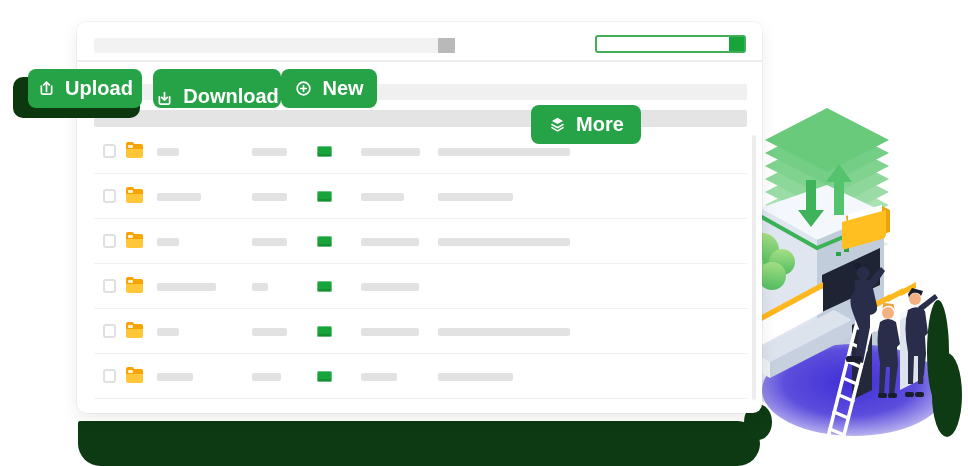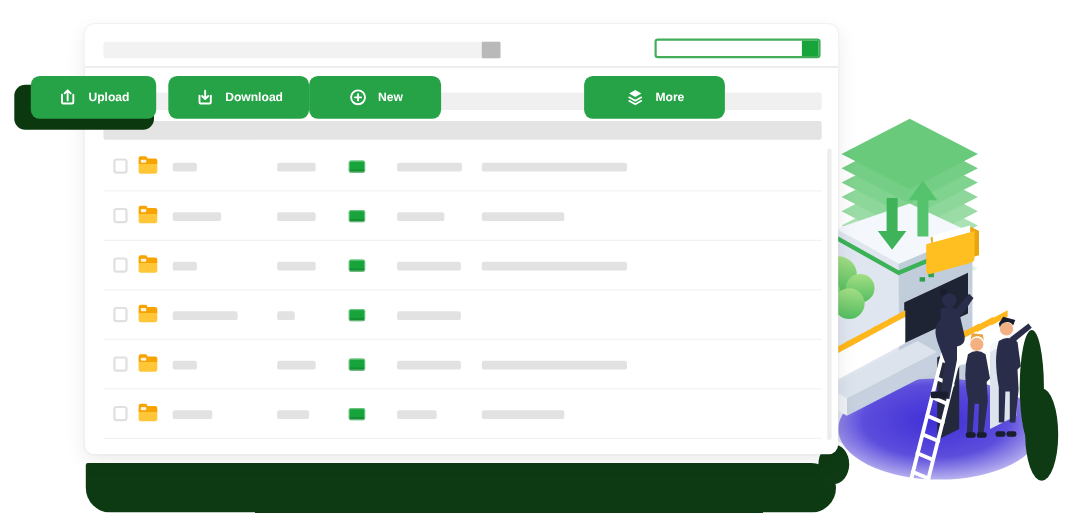--- a/index.html
+++ b/index.html
@@ -57,28 +57,28 @@
   .badge{position:absolute;left:223px;top:17px;width:15px;height:11px;border-radius:2px;
     background:var(--badge-green);
     box-shadow:inset 0 0 0 1px rgba(255,255,255,.35),inset 0 -3px 0 rgba(0,0,0,.12);}
   .bar{position:absolute;top:19px;height:8px;background:var(--bar-gray);border-radius:2px;}
 
   
   .upload-shadow{position:absolute;left:13px;top:77px;width:127px;height:41px;
     background:#0B380F;border-radius:10px;z-index:4;}
   .btn{position:absolute;top:69px;height:39px;background:var(--accent-green);color:#fff;
     border:none;border-radius:8px;display:flex;align-items:center;justify-content:center;
-    gap:9px;font-family:"Liberation Sans",sans-serif;font-size:11px;font-weight:bold;
+    gap:9px;font-family:"Liberation Sans",sans-serif;font-size:20px;font-weight:bold;
     z-index:5;cursor:pointer;}
   .btn svg{width:19px;height:19px;flex:none;}
   #btn-upload{left:28px;width:114px;}
-  #btn-download{left:153px;width:128px;}
-  #btn-new{left:281px;width:120px;}
+  #btn-download{left:153px;width:128px;align-items:flex-end;}
+  #btn-new{left:281px;width:96px;}
   #btn-search{left:405px;width:112px;}
-  #btn-more{left:531px;width:128px;}
+  #btn-more{left:531px;width:110px;margin-top:36px;}
 </style>
 </head>
 <body>
 
 <div class="page">
 
   <div class="bottom-band"></div>
 
   <svg class="illustration" viewBox="0 0 226 356">
     <defs>

